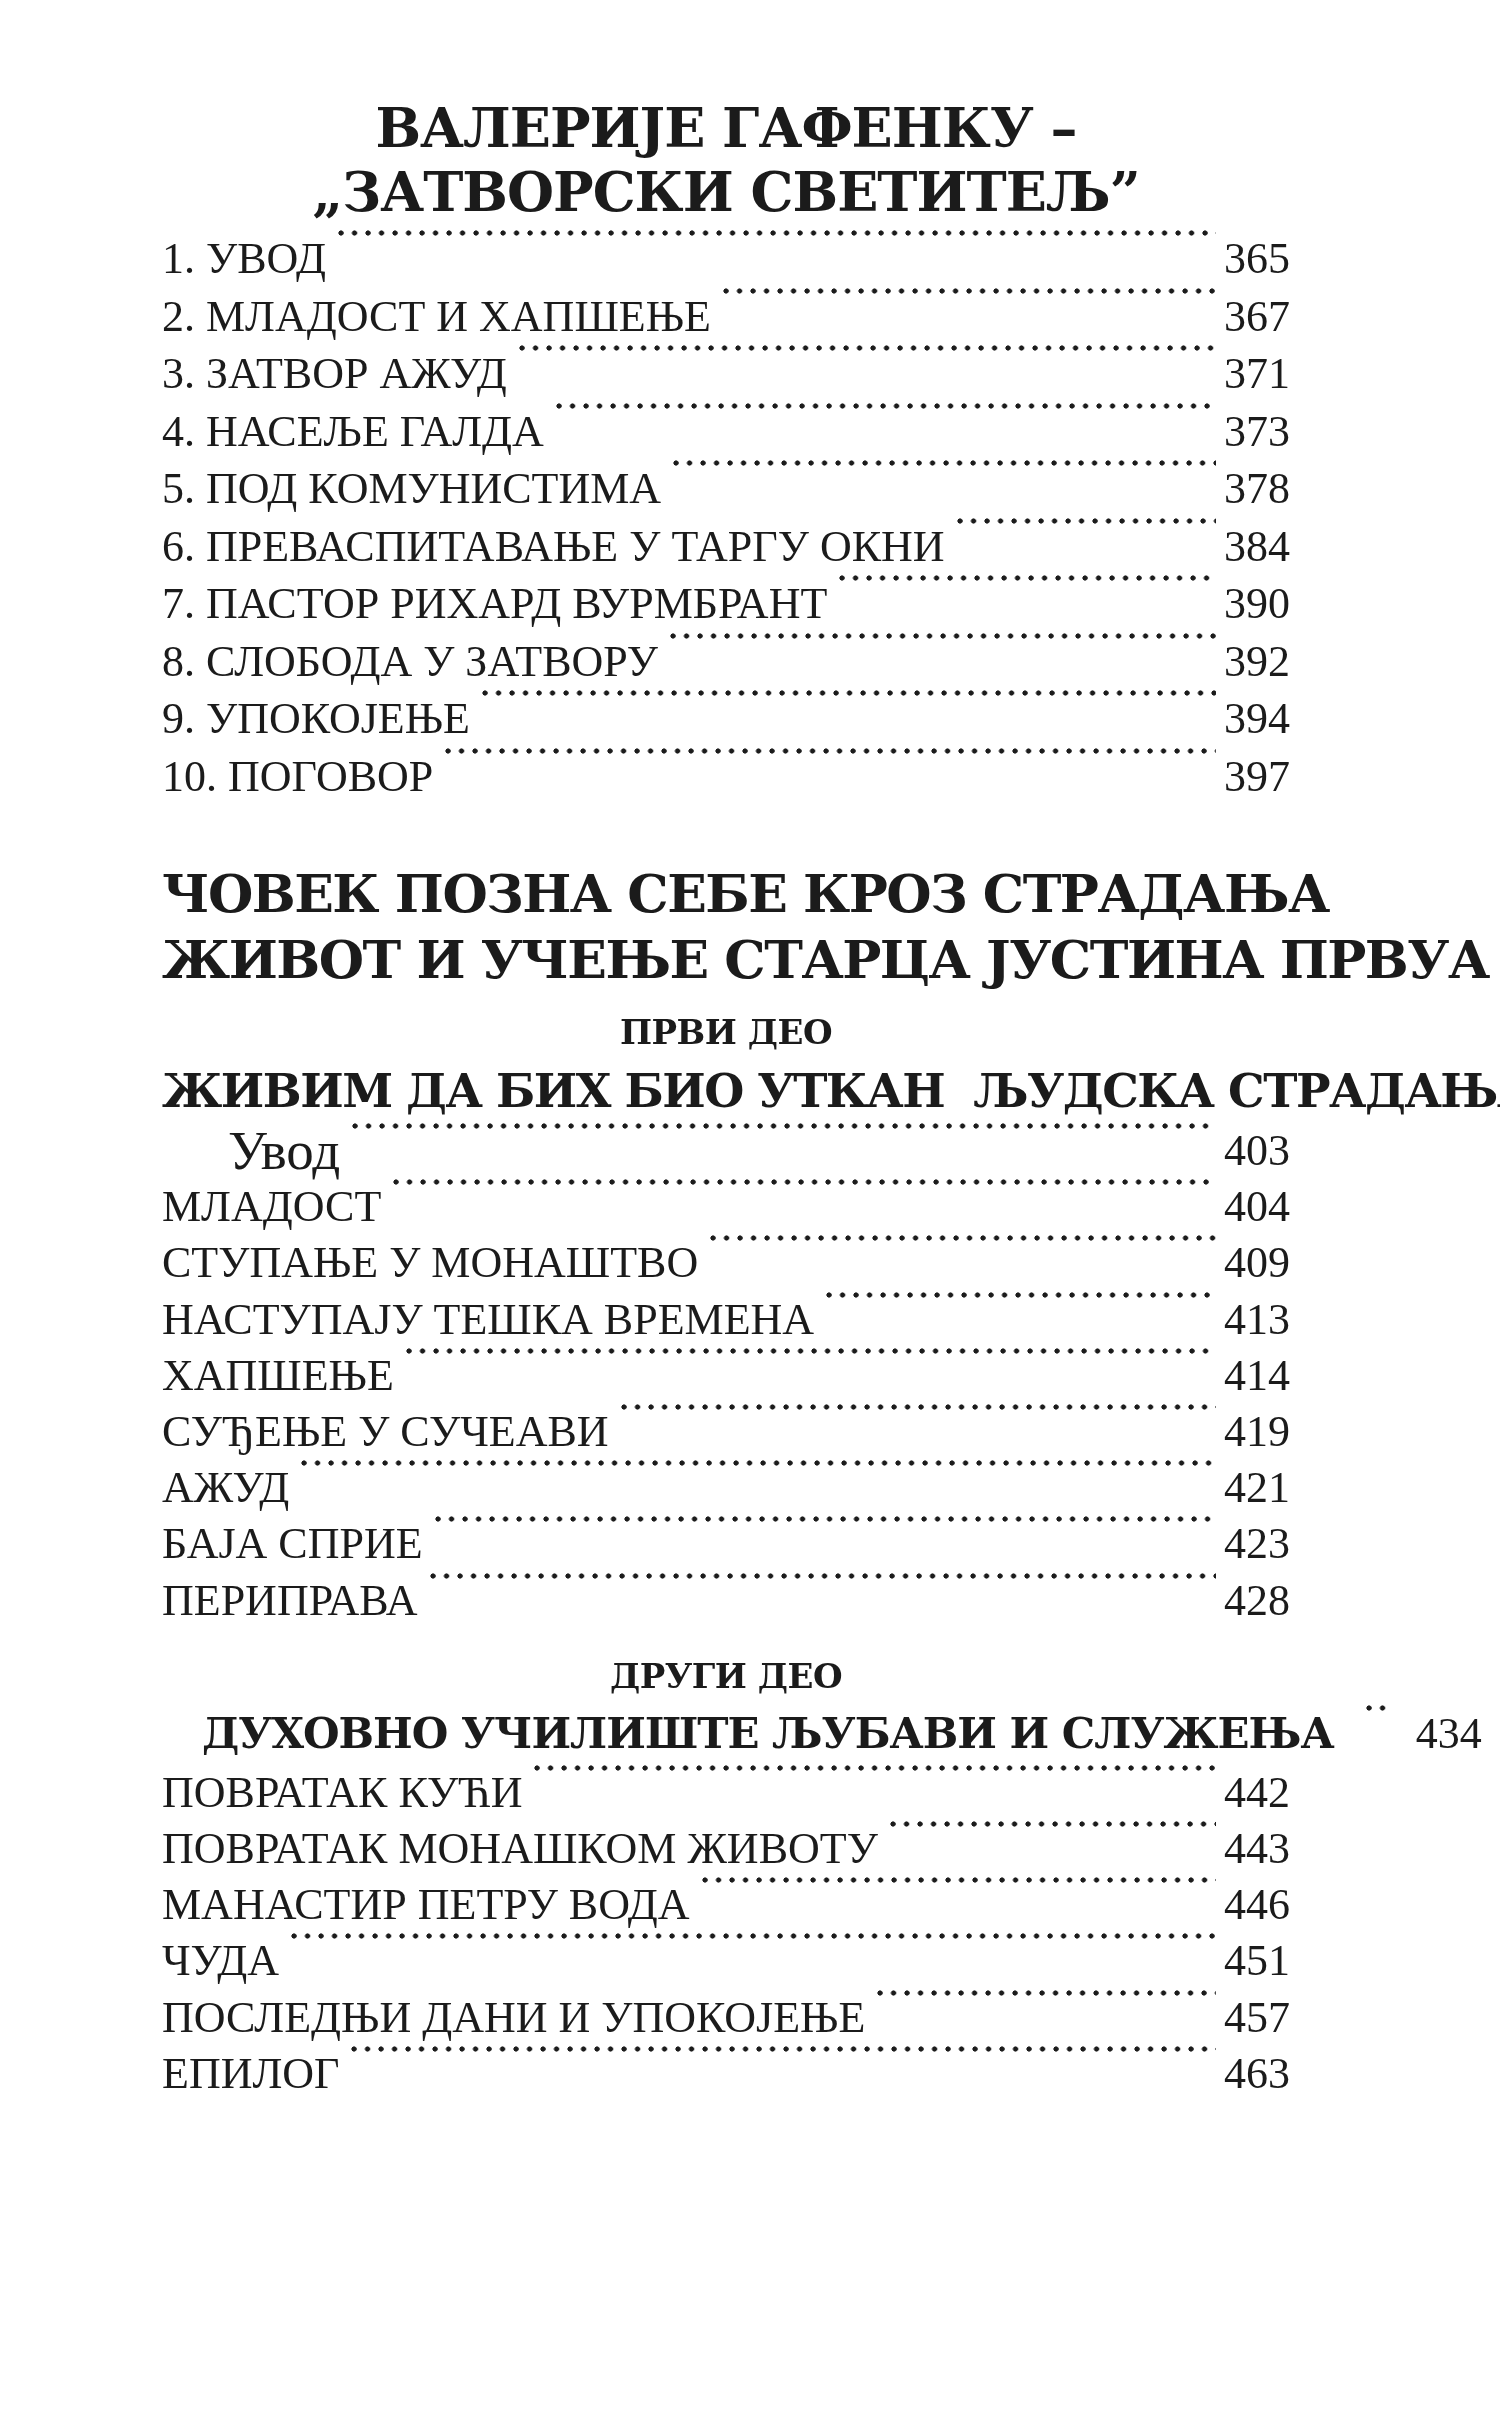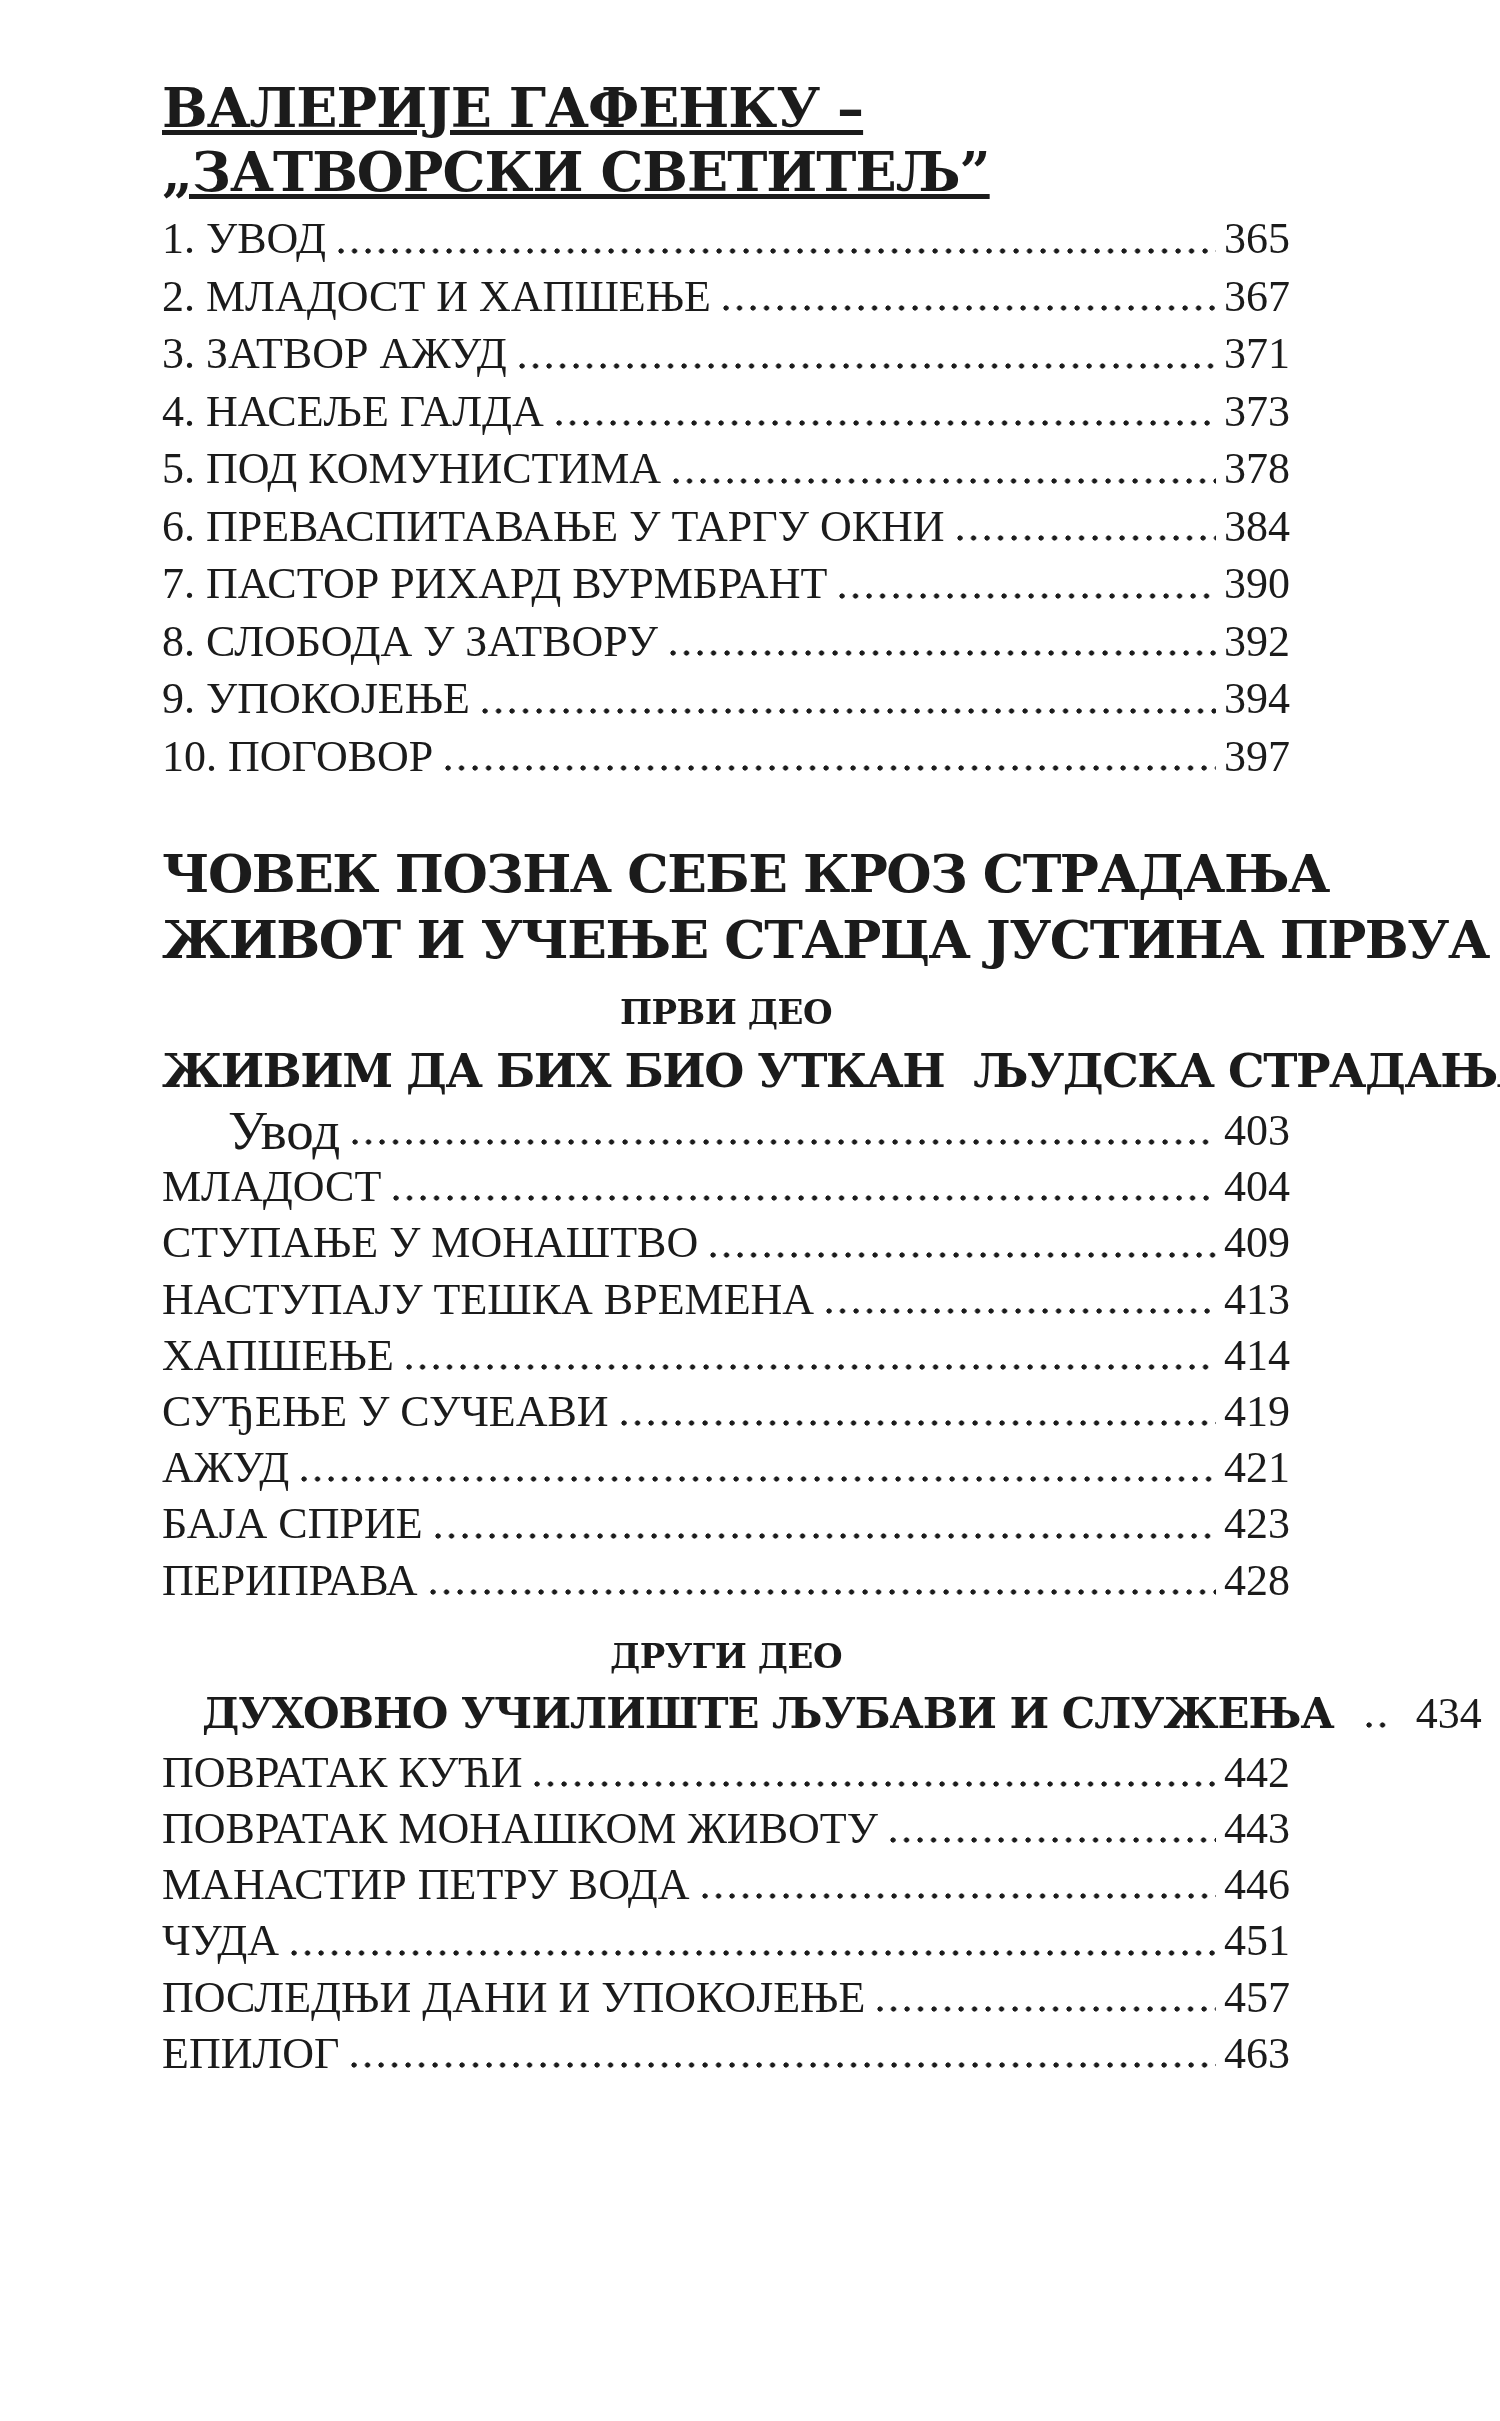--- a/index.html
+++ b/index.html
@@ -10,28 +10,28 @@
     font-family: "Liberation Serif", serif;
     overflow: hidden;
   }
   .page {
     box-sizing: border-box;
     width: 1500px; height: 2421px;
     padding: 0 210px 0 162px;
   }
   
   .book-title {
-    margin-top: 76px;
+    margin-top: 96px;
+    text-align: center;
     font-family: "DejaVu Serif", serif;
     font-weight: bold;
     font-size: 54px;
     line-height: 64px;
     letter-spacing: -1px;
     white-space: nowrap;
-    text-decoration: underline;
   }
   .book2-title {
     margin-top: 56px;
     text-align: center;
     font-family: "DejaVu Serif", serif;
     font-weight: bold;
     font-size: 52px;
     line-height: 66px;
     letter-spacing: -1.5px;
     white-space: nowrap;
@@ -55,21 +55,21 @@
     line-height: 56px;
     letter-spacing: -1.5px;
     white-space: pre;
   }
   
   .toc { margin-top: 6px; }
   .toc.second { margin-top: 4px; }
   .toc.third { margin-top: 2px; }
   .row {
     display: flex;
-    align-items: flex-end;
+    align-items: flex-start;
     font-size: 44px;
     line-height: 57.5px;
   }
   .toc.second .row, .toc.third .row { line-height: 56.2px; }
   .row .t { white-space: nowrap; }
   .row .pg { white-space: nowrap; }
   .dots {
     flex: 1 1 auto;
     min-width: 22px;
     height: 6px;

